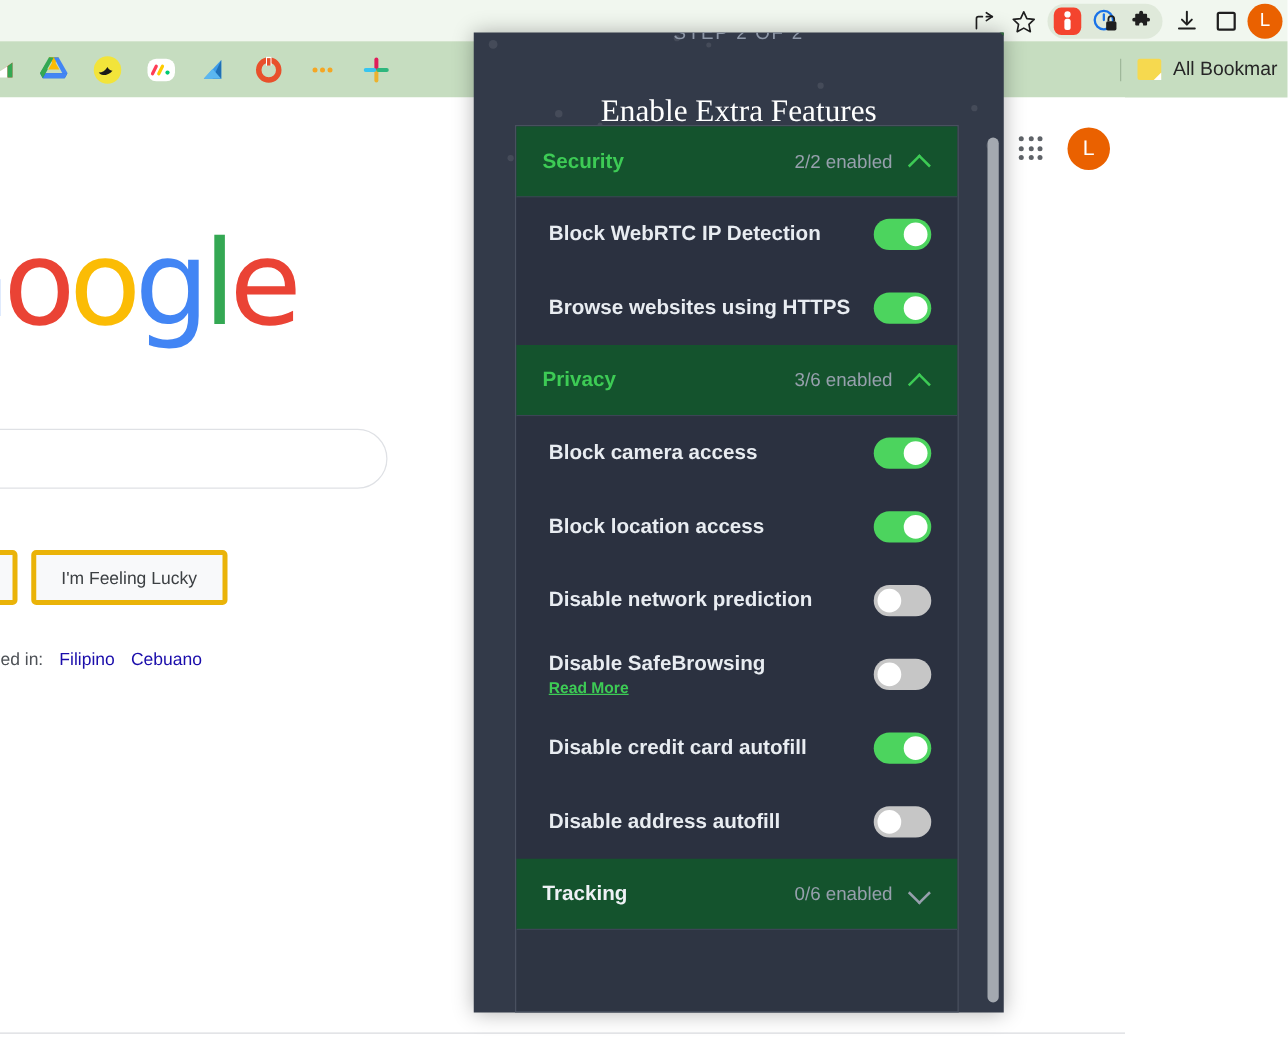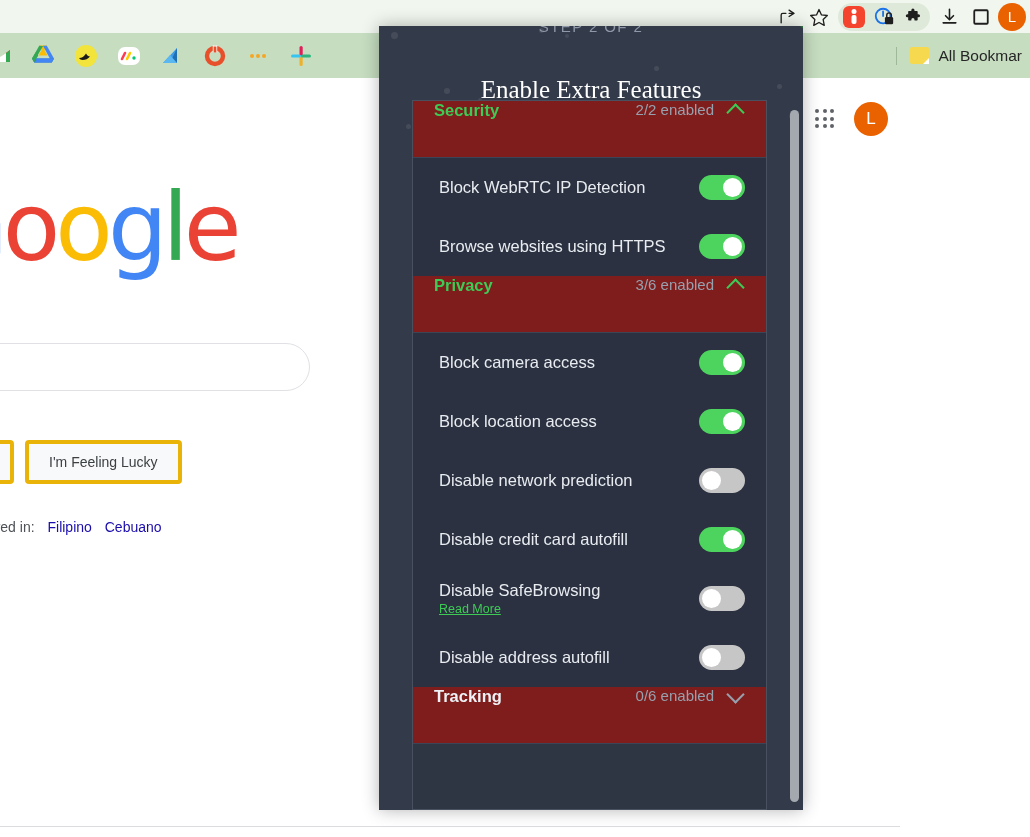--- a/index.html
+++ b/index.html
@@ -168,40 +168,40 @@
 
   .sections-card {
     position: absolute; left: 33px; top: 74px;
     width: 355px; height: 710px;
     border: 1px solid #49505f;
     background: #2e3543;
     overflow: hidden;
   }
 
   .sec-head {
-    height: 57px; display: flex; align-items: flex-start;
-    padding: 0 21px; background: #7f1d1d;
+    height: 57px; display: flex; align-items: center;
+    padding: 0 21px; background: #14532d;
     border-bottom: 1px solid #3d4456;
   }
   .sec-title { font-size: 16.5px; font-weight: bold; flex: 1; }
   .sec-title.green { color: #3dcb55; }
   .sec-title.plain { color: #eef1f5; }
   .sec-count { font-size: 15px; color: #97a0ad; margin-right: 14px; }
   .chev { width: 17px; height: 17px; position: relative; }
   .chev::before {
     content:""; position:absolute; left:1px; top:5px;
     width: 11px; height: 11px;
     border-left: 2px solid currentColor; border-top: 2px solid currentColor;
     transform: rotate(45deg);
   }
   .chev.down { color: #97a0ad; }
   .chev.down::before { transform: rotate(225deg); top: 1px; }
   .chev.up { color: #3dcb55; }
 
-  .sec-body { background: #2b3140; }
+  .sec-body { background: #2b3140; font-weight: bold; }
   .feature-row {
     height: 59px; display: flex; align-items: center;
     padding: 0 21px 0 26px;
   }
   .feature-label { flex: 1; color: #e8ecf1; font-size: 16.5px; }
   .read-more {
     display: block; color: #3dcb55; font-size: 12.5px;
     text-decoration: underline; margin-top: 2px;
   }
 
@@ -443,35 +443,35 @@
               <span class="knob"></span>
             </span>
         </div>
         <div class="feature-row">
           <span class="feature-label">Disable network prediction</span>
           <span class="toggle off">
               <span class="knob"></span>
             </span>
         </div>
         <div class="feature-row">
-          <span class="feature-label">Disable credit card autofill</span>
-          <span class="toggle on">
-              <span class="knob"></span>
-            </span>
-        </div>
-        <div class="feature-row">
           <span class="feature-label">
             <span>Disable SafeBrowsing</span>
             <a class="read-more">Read More</a>
           </span>
           <span class="toggle off">
               <span class="knob"></span>
             </span>
         </div>
         <div class="feature-row">
+          <span class="feature-label">Disable credit card autofill</span>
+          <span class="toggle on">
+              <span class="knob"></span>
+            </span>
+        </div>
+        <div class="feature-row">
           <span class="feature-label">Disable address autofill</span>
           <span class="toggle off">
               <span class="knob"></span>
             </span>
         </div>
       </div>
 
       <div class="sec-head">
         <span class="sec-title plain">Tracking</span>
         <span class="sec-count">0/6 enabled</span>

